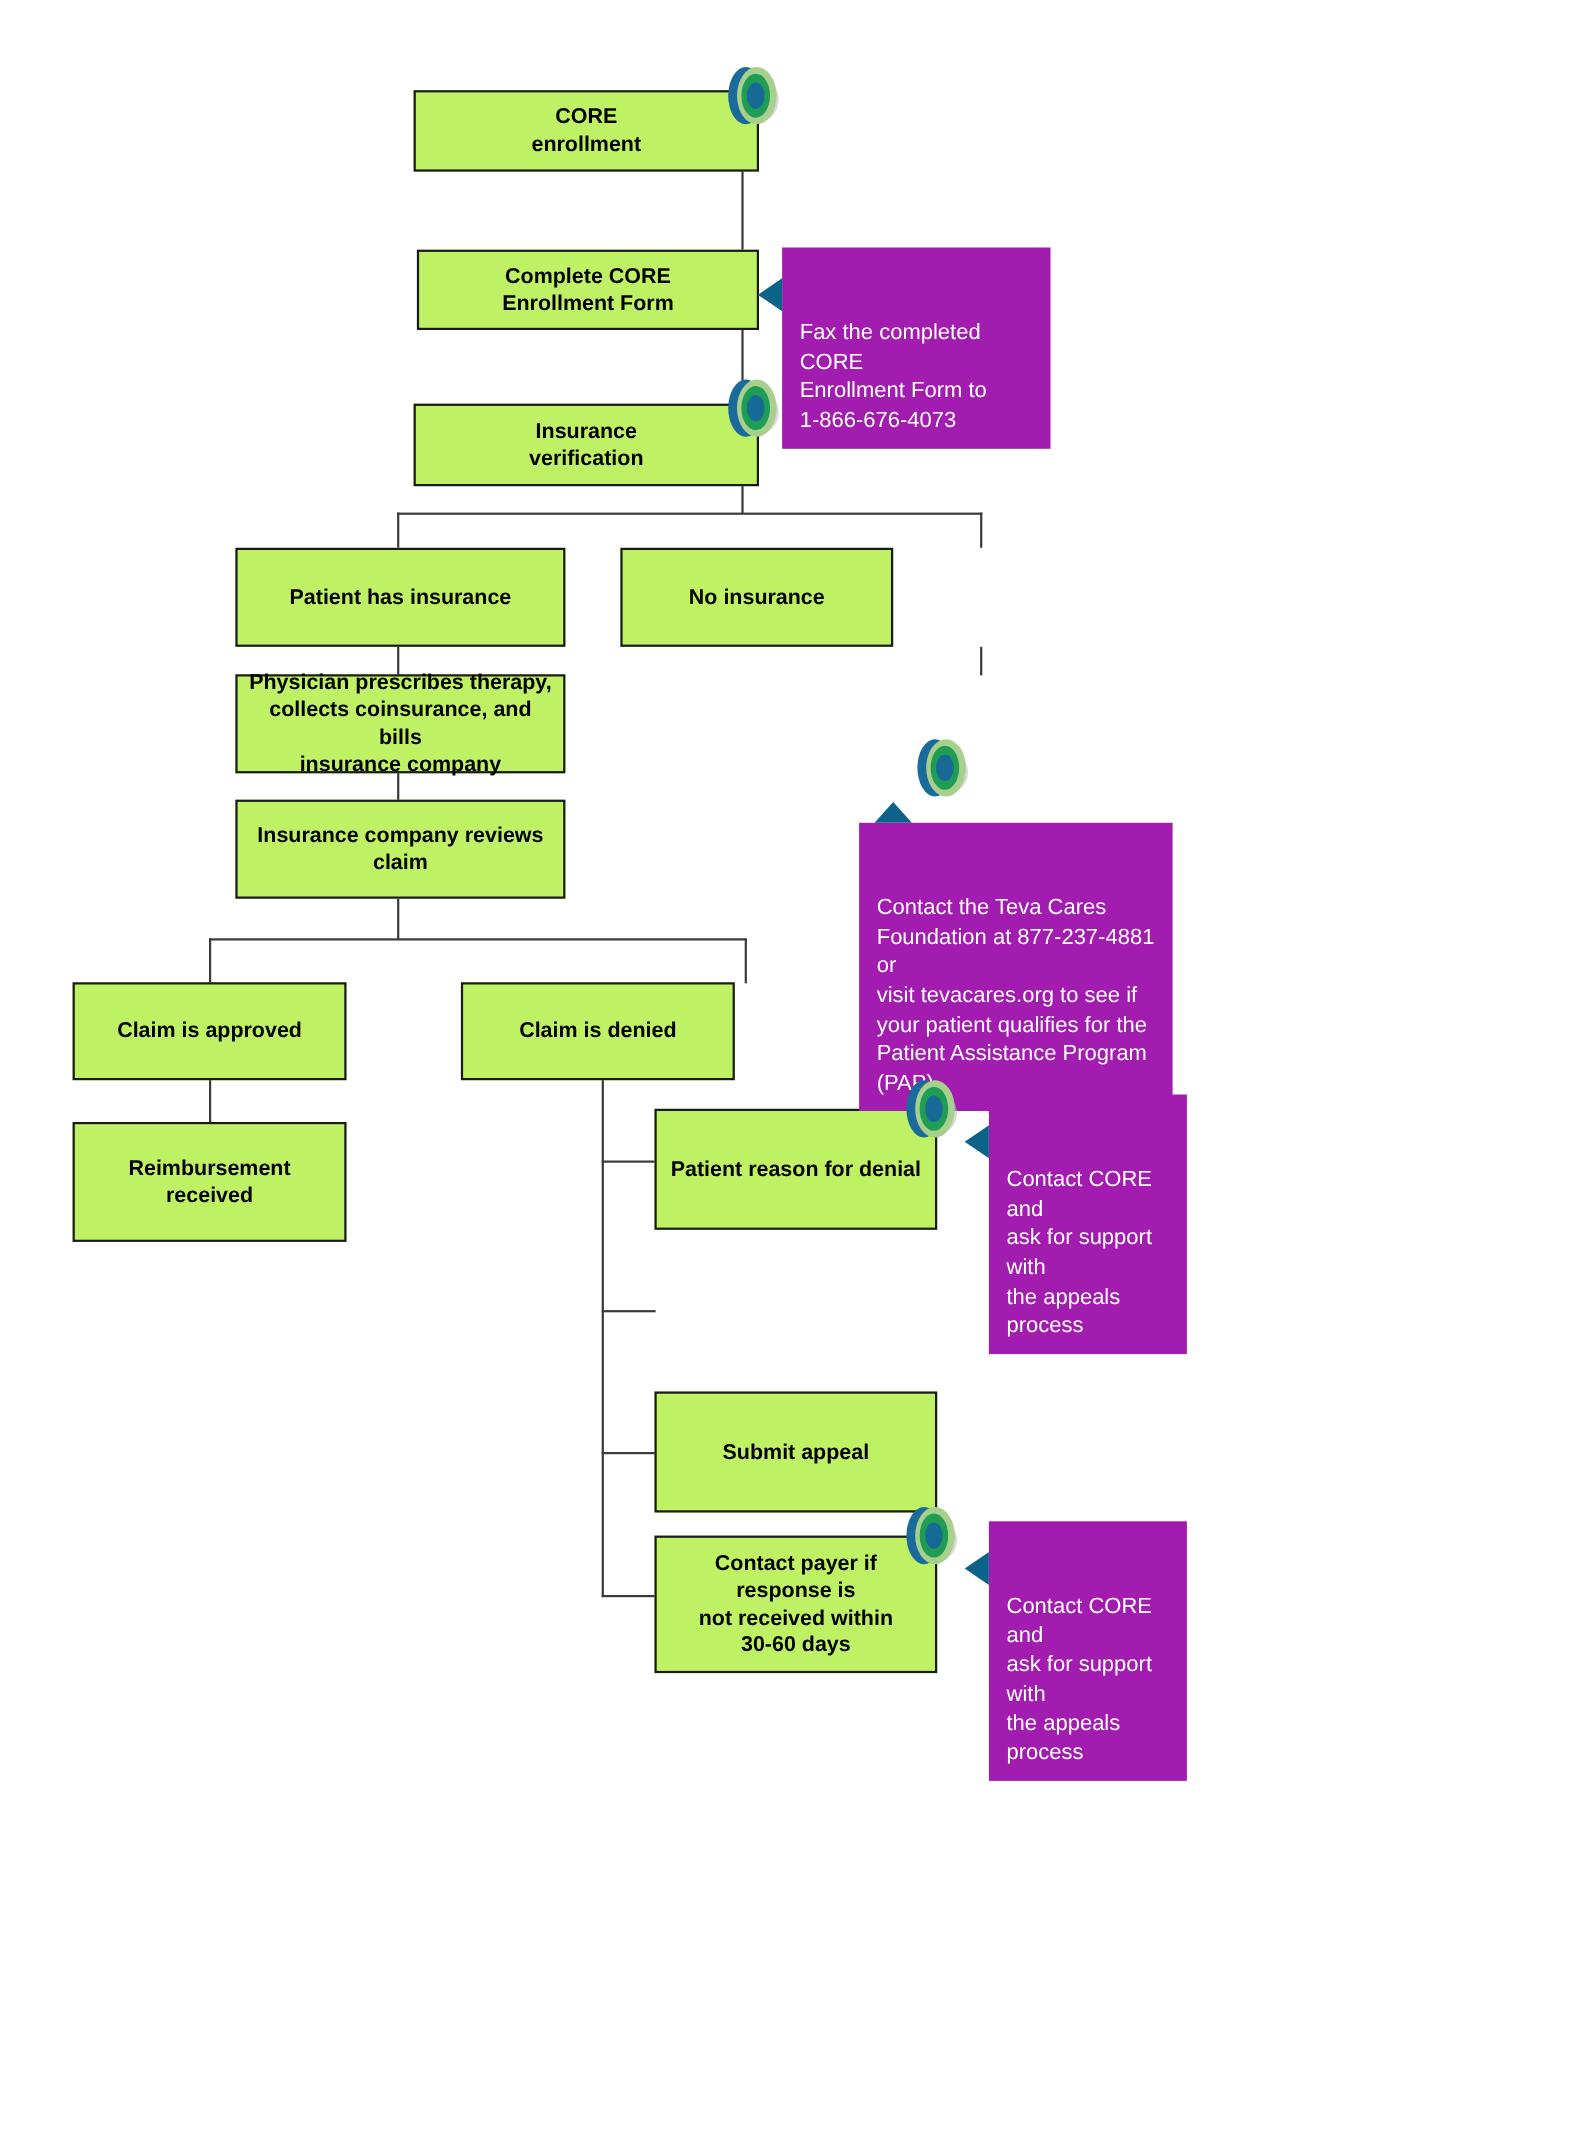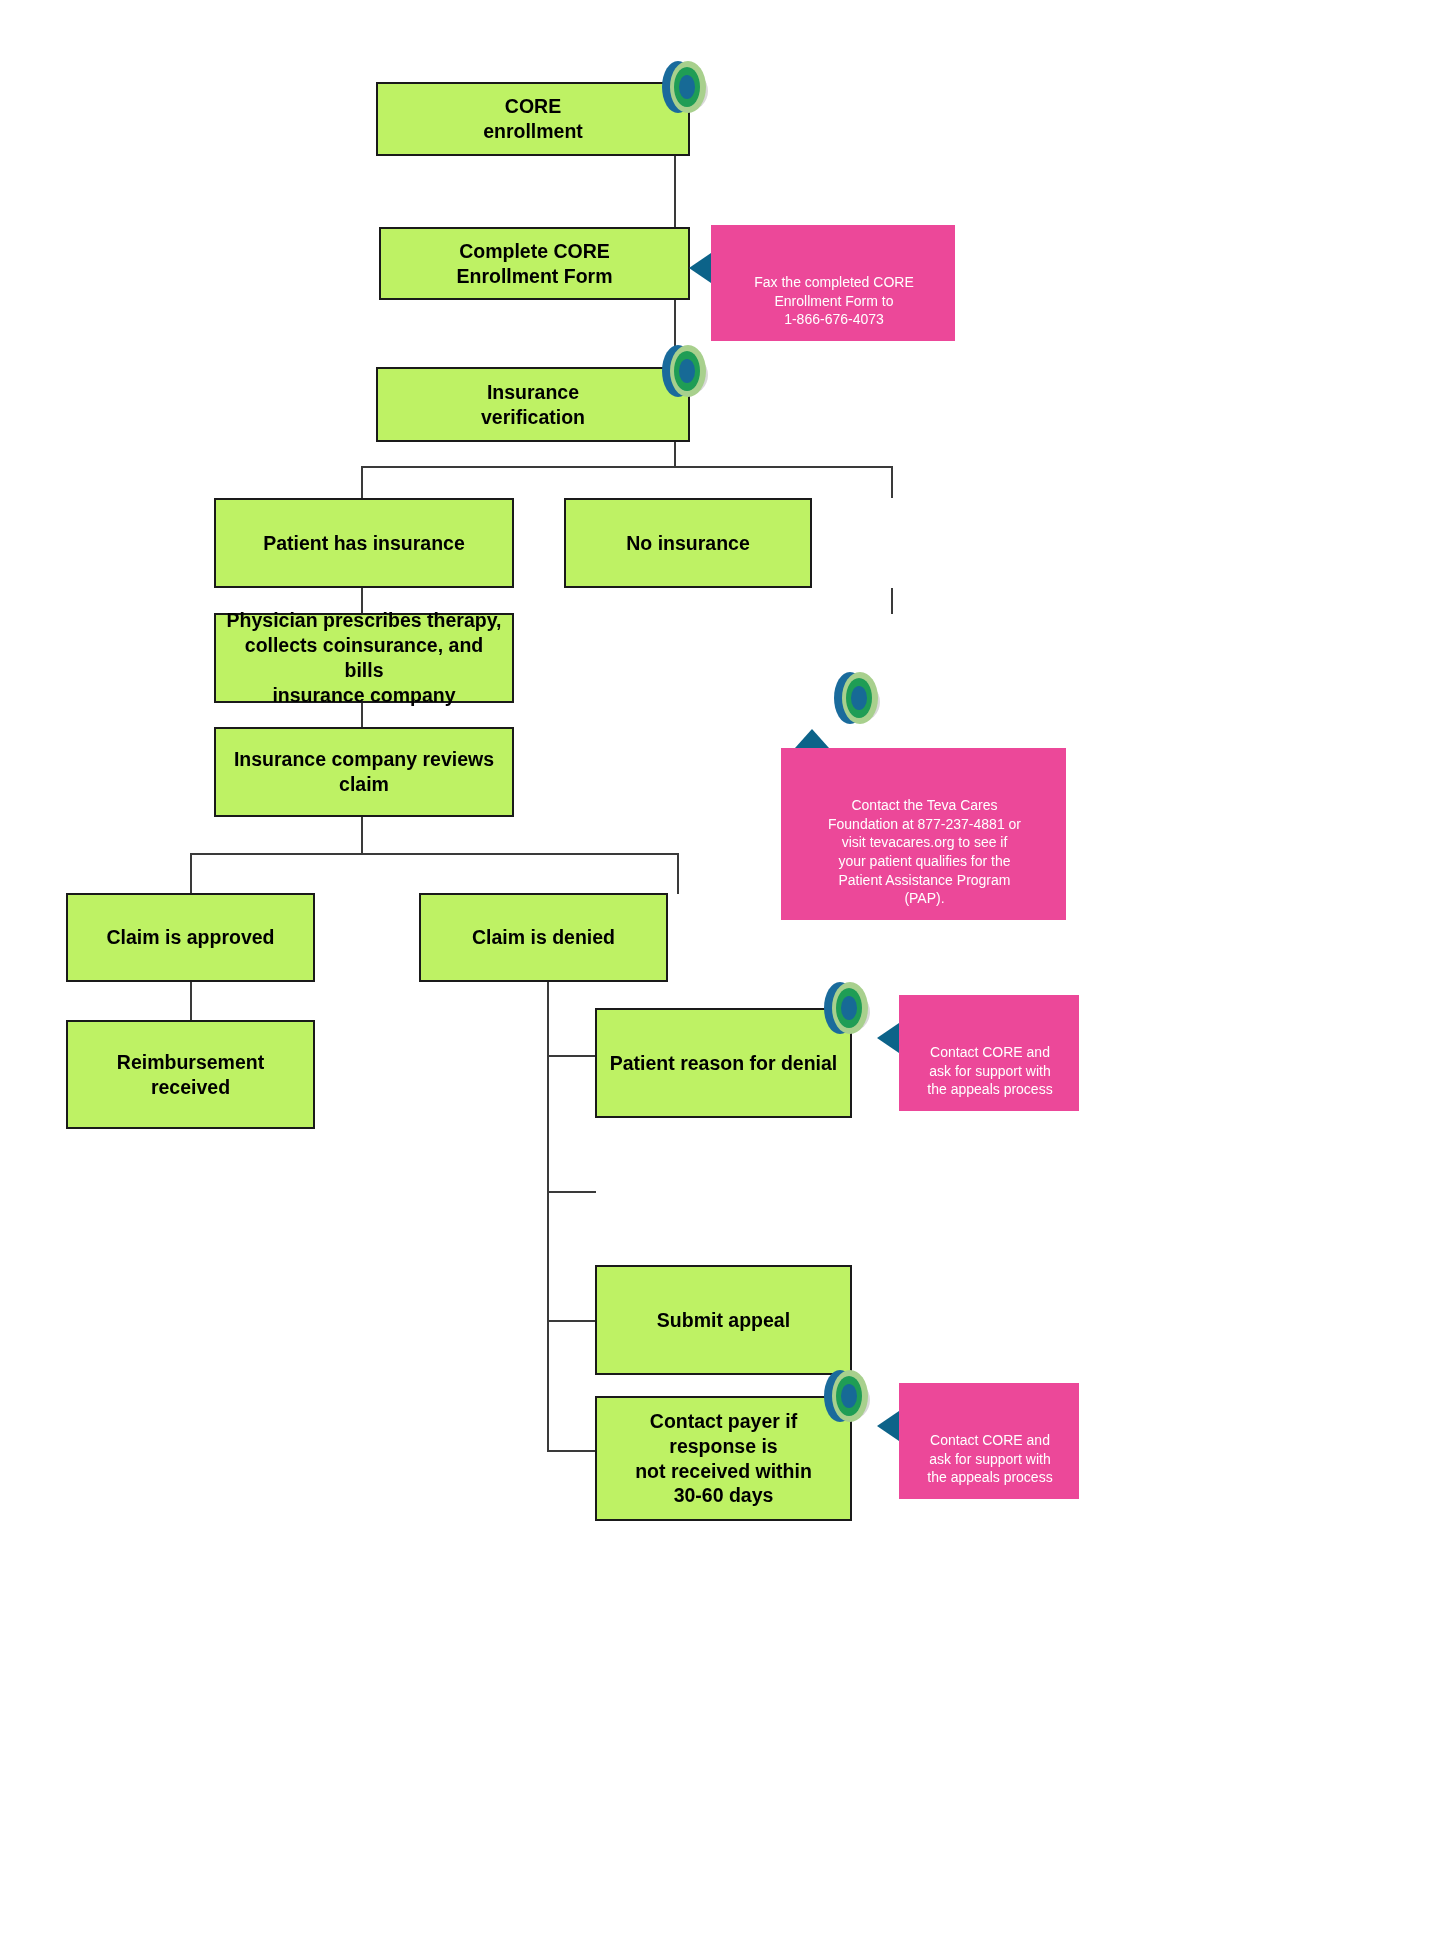--- a/index.html
+++ b/index.html
@@ -43,29 +43,28 @@
     position: absolute;
     background: #3a3a3a;
     z-index: 1;
   }
   .line.v { width: 2px; }
   .line.h { height: 2px; }
 
   
   .callout {
     position: absolute;
-    background: #ec4899;
+    background: #a21caf;
     color: #ffffff;
-    font-size: 14px;
+    font-size: 20px;
     line-height: 1.33;
     padding: 11px 14px 12px 16px;
     white-space: pre-line;
     z-index: 6;
     font-weight: normal;
-    text-align: center;
   }
   .callout .tail {
     position: absolute;
     width: 0;
     height: 0;
   }
   
   .callout.tail-left .tail {
     left: -22px;
     top: 28px;

